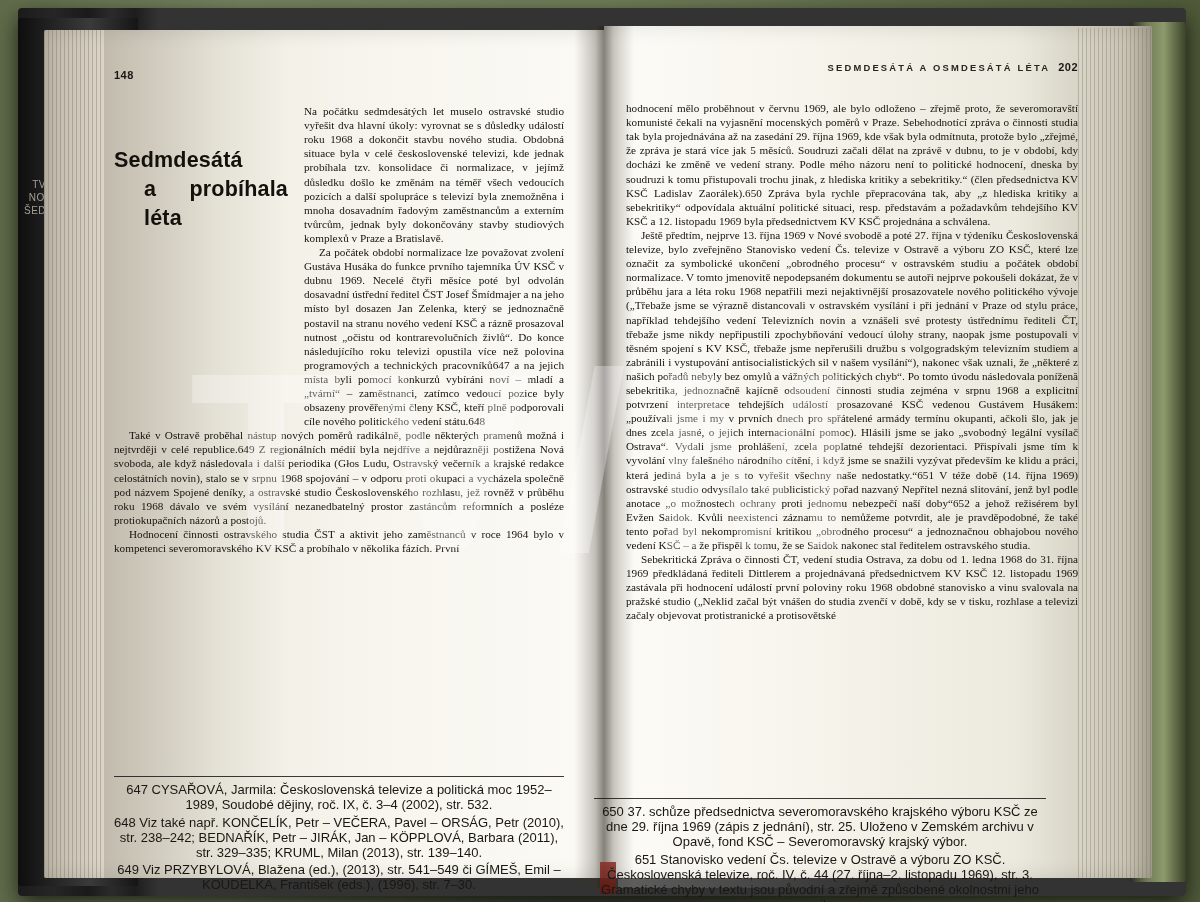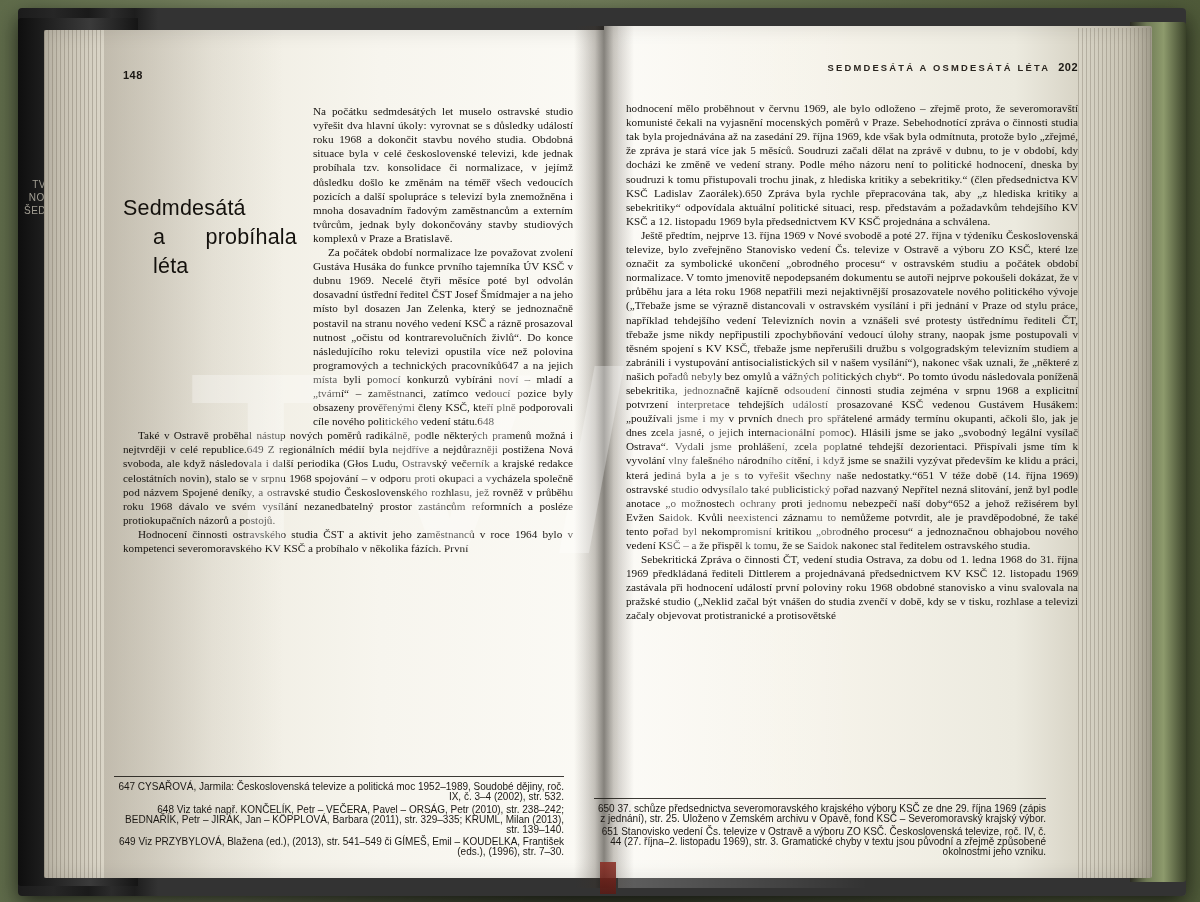--- a/index.html
+++ b/index.html
@@ -143,21 +143,21 @@
   
   .page {
     position: absolute;
     font-size: 11.2px;
     line-height: 14.1px;
     color: #16130f;
     text-align: justify;
     hyphens: auto;
   }
   .page-left {
-    left: 105px;
+    left: 96px;
     top: 60px;
     width: 450px;
     height: 790px;
   }
   .page-right {
     left: 608px;
     top: 52px;
     width: 452px;
     height: 800px;
   }
@@ -188,47 +188,47 @@
   }
   .chap-col {
     width: 190px;
     padding-right: 16px;
     box-sizing: border-box;
   }
   .chap-title {
     font-family: "Liberation Sans", sans-serif;
     font-size: 21.5px;
     line-height: 29px;
-    font-weight: normal;
+    font-weight: bold;
     color: #14110d;
-    margin-top: 90px;
+    margin-top: 42px;
     letter-spacing: 0.2px;
   }
   .chap-title .l2 {
     display: block;
     padding-left: 30px;
   }
   .body-col {
     flex: 1;
   }
   p {
     margin: 0;
   }
   p.ind {
     text-indent: 15px;
   }
   .left-lower p.ind {
     text-indent: 15px;
   }
   .footnotes {
     position: absolute;
-    font-size: 10px;
-    line-height: 10px;
+    font-size: 13px;
+    line-height: 15px;
     color: #1a1713;
-    text-align: right;
+    text-align: center;
     font-family: "Liberation Sans", sans-serif;
   }
   .footnotes-left {
     left: 96px;
     top: 768px;
     width: 450px;
   }
   .footnotes-right {
     left: 576px;
     top: 790px;

